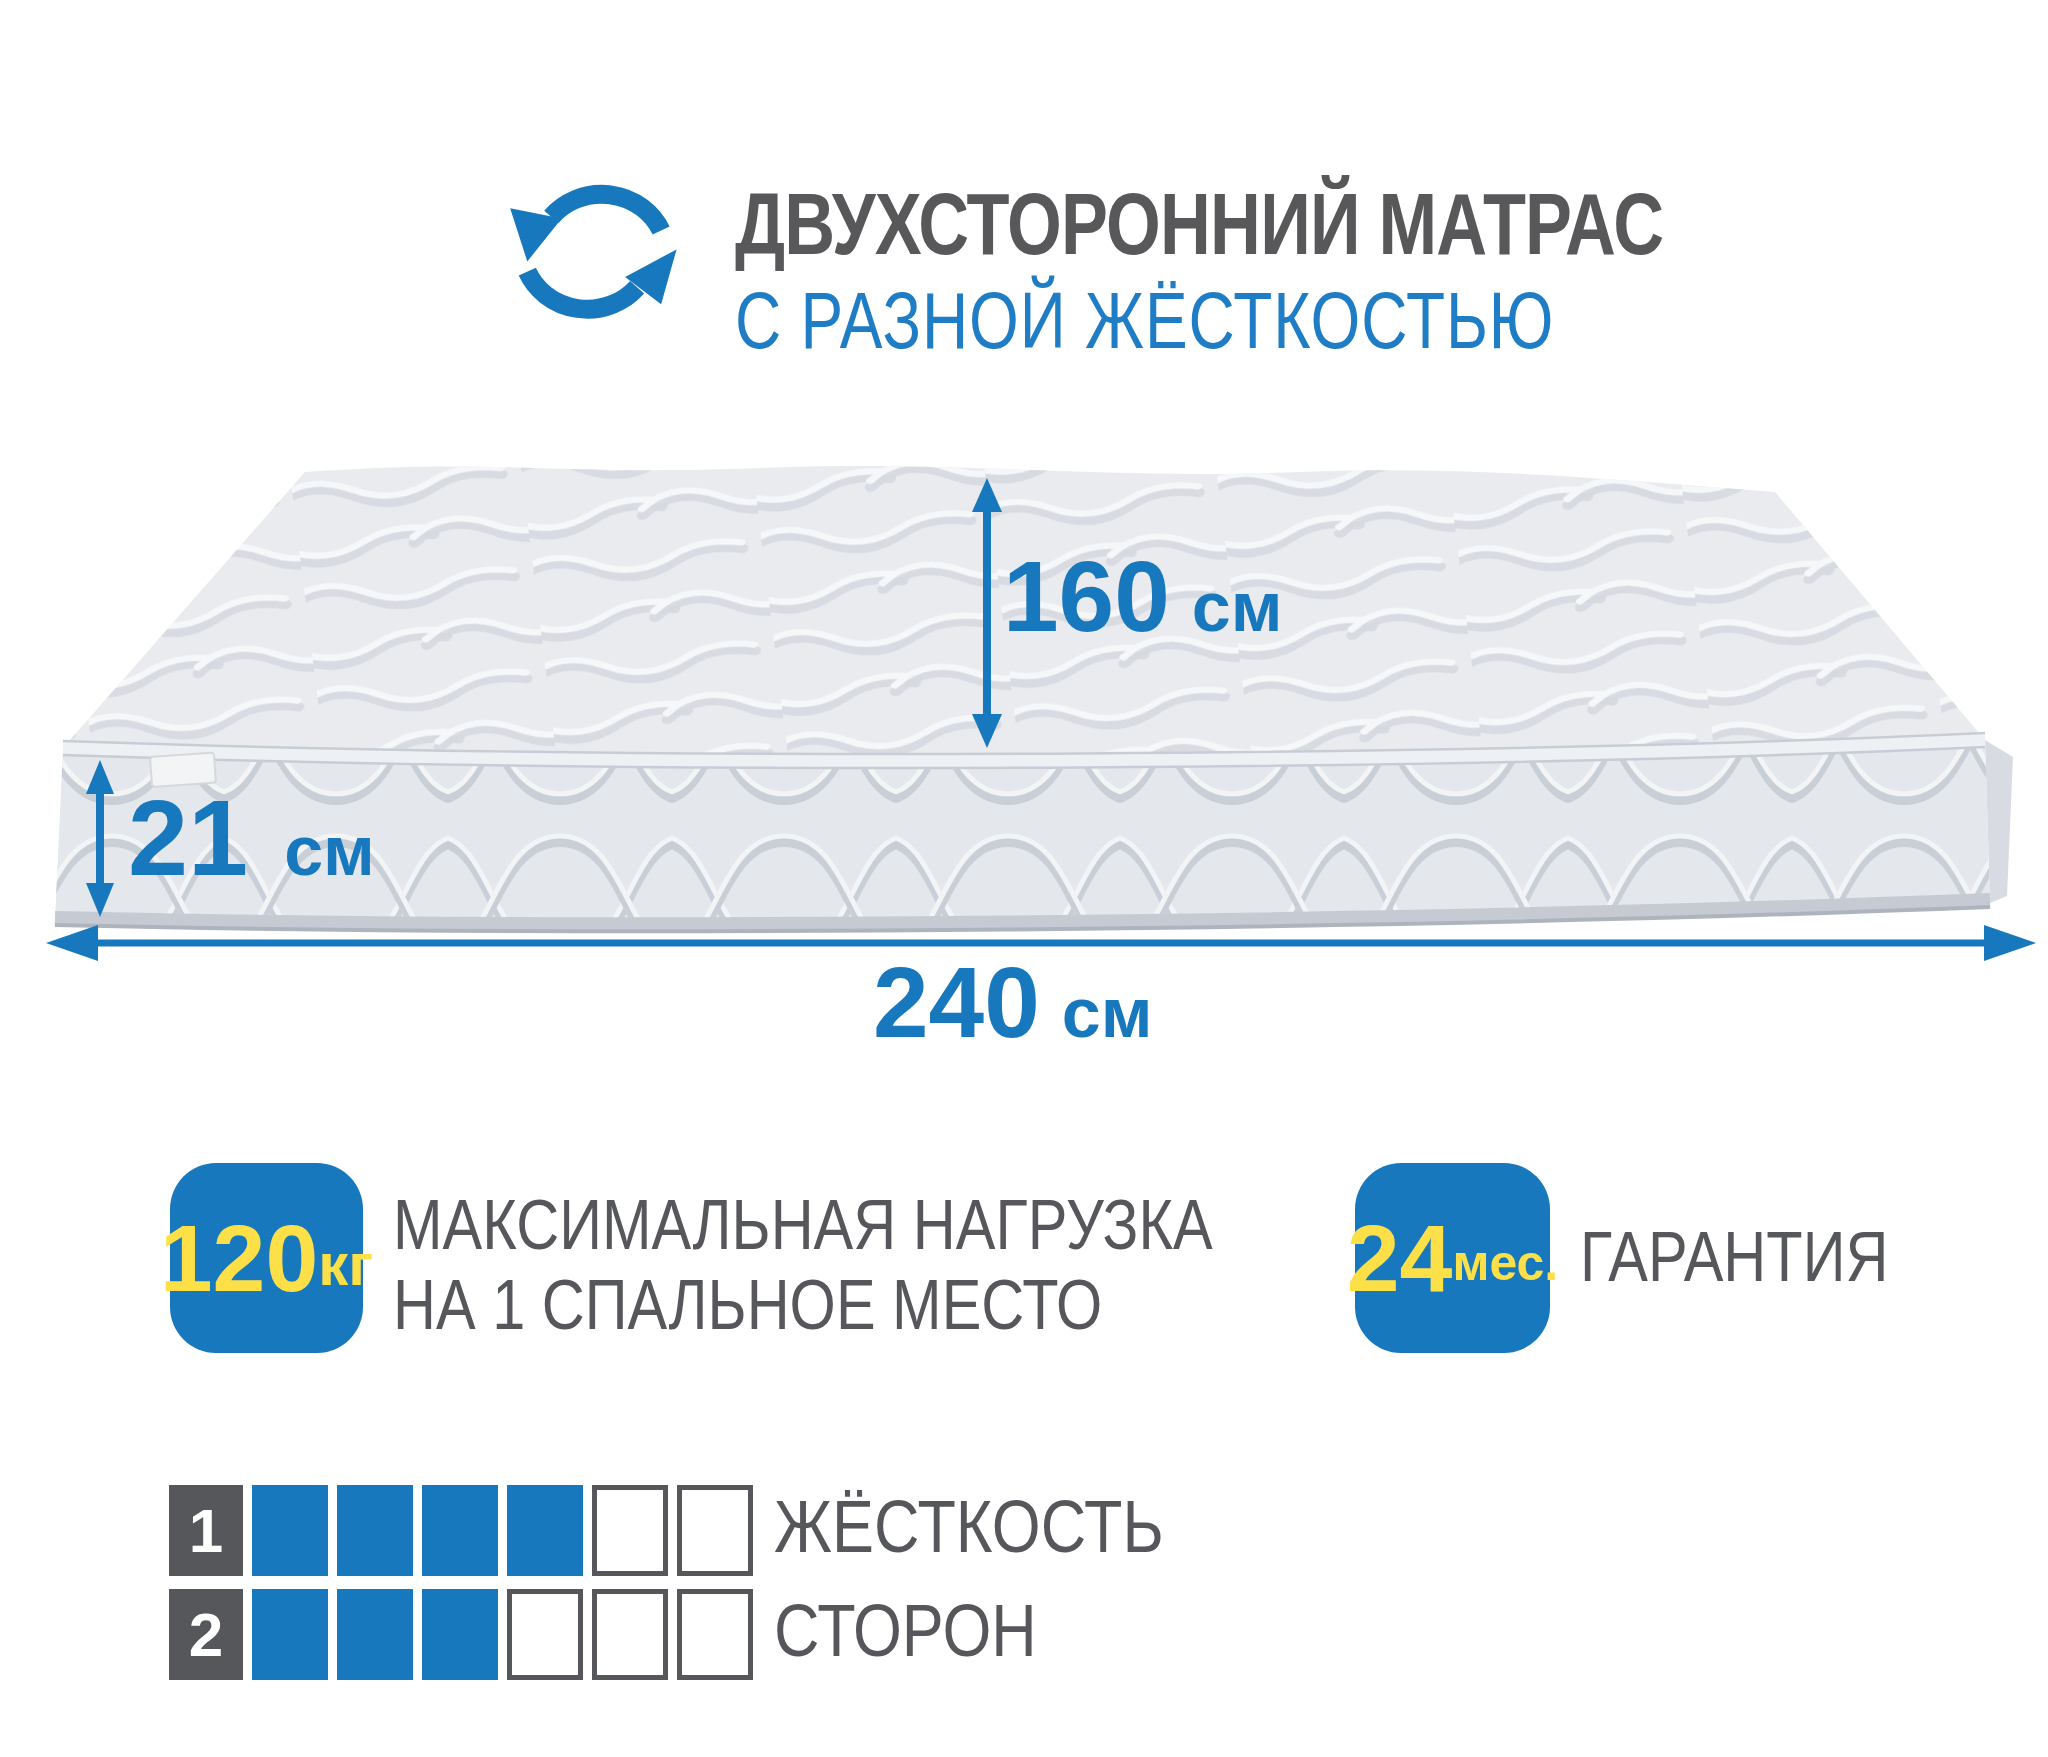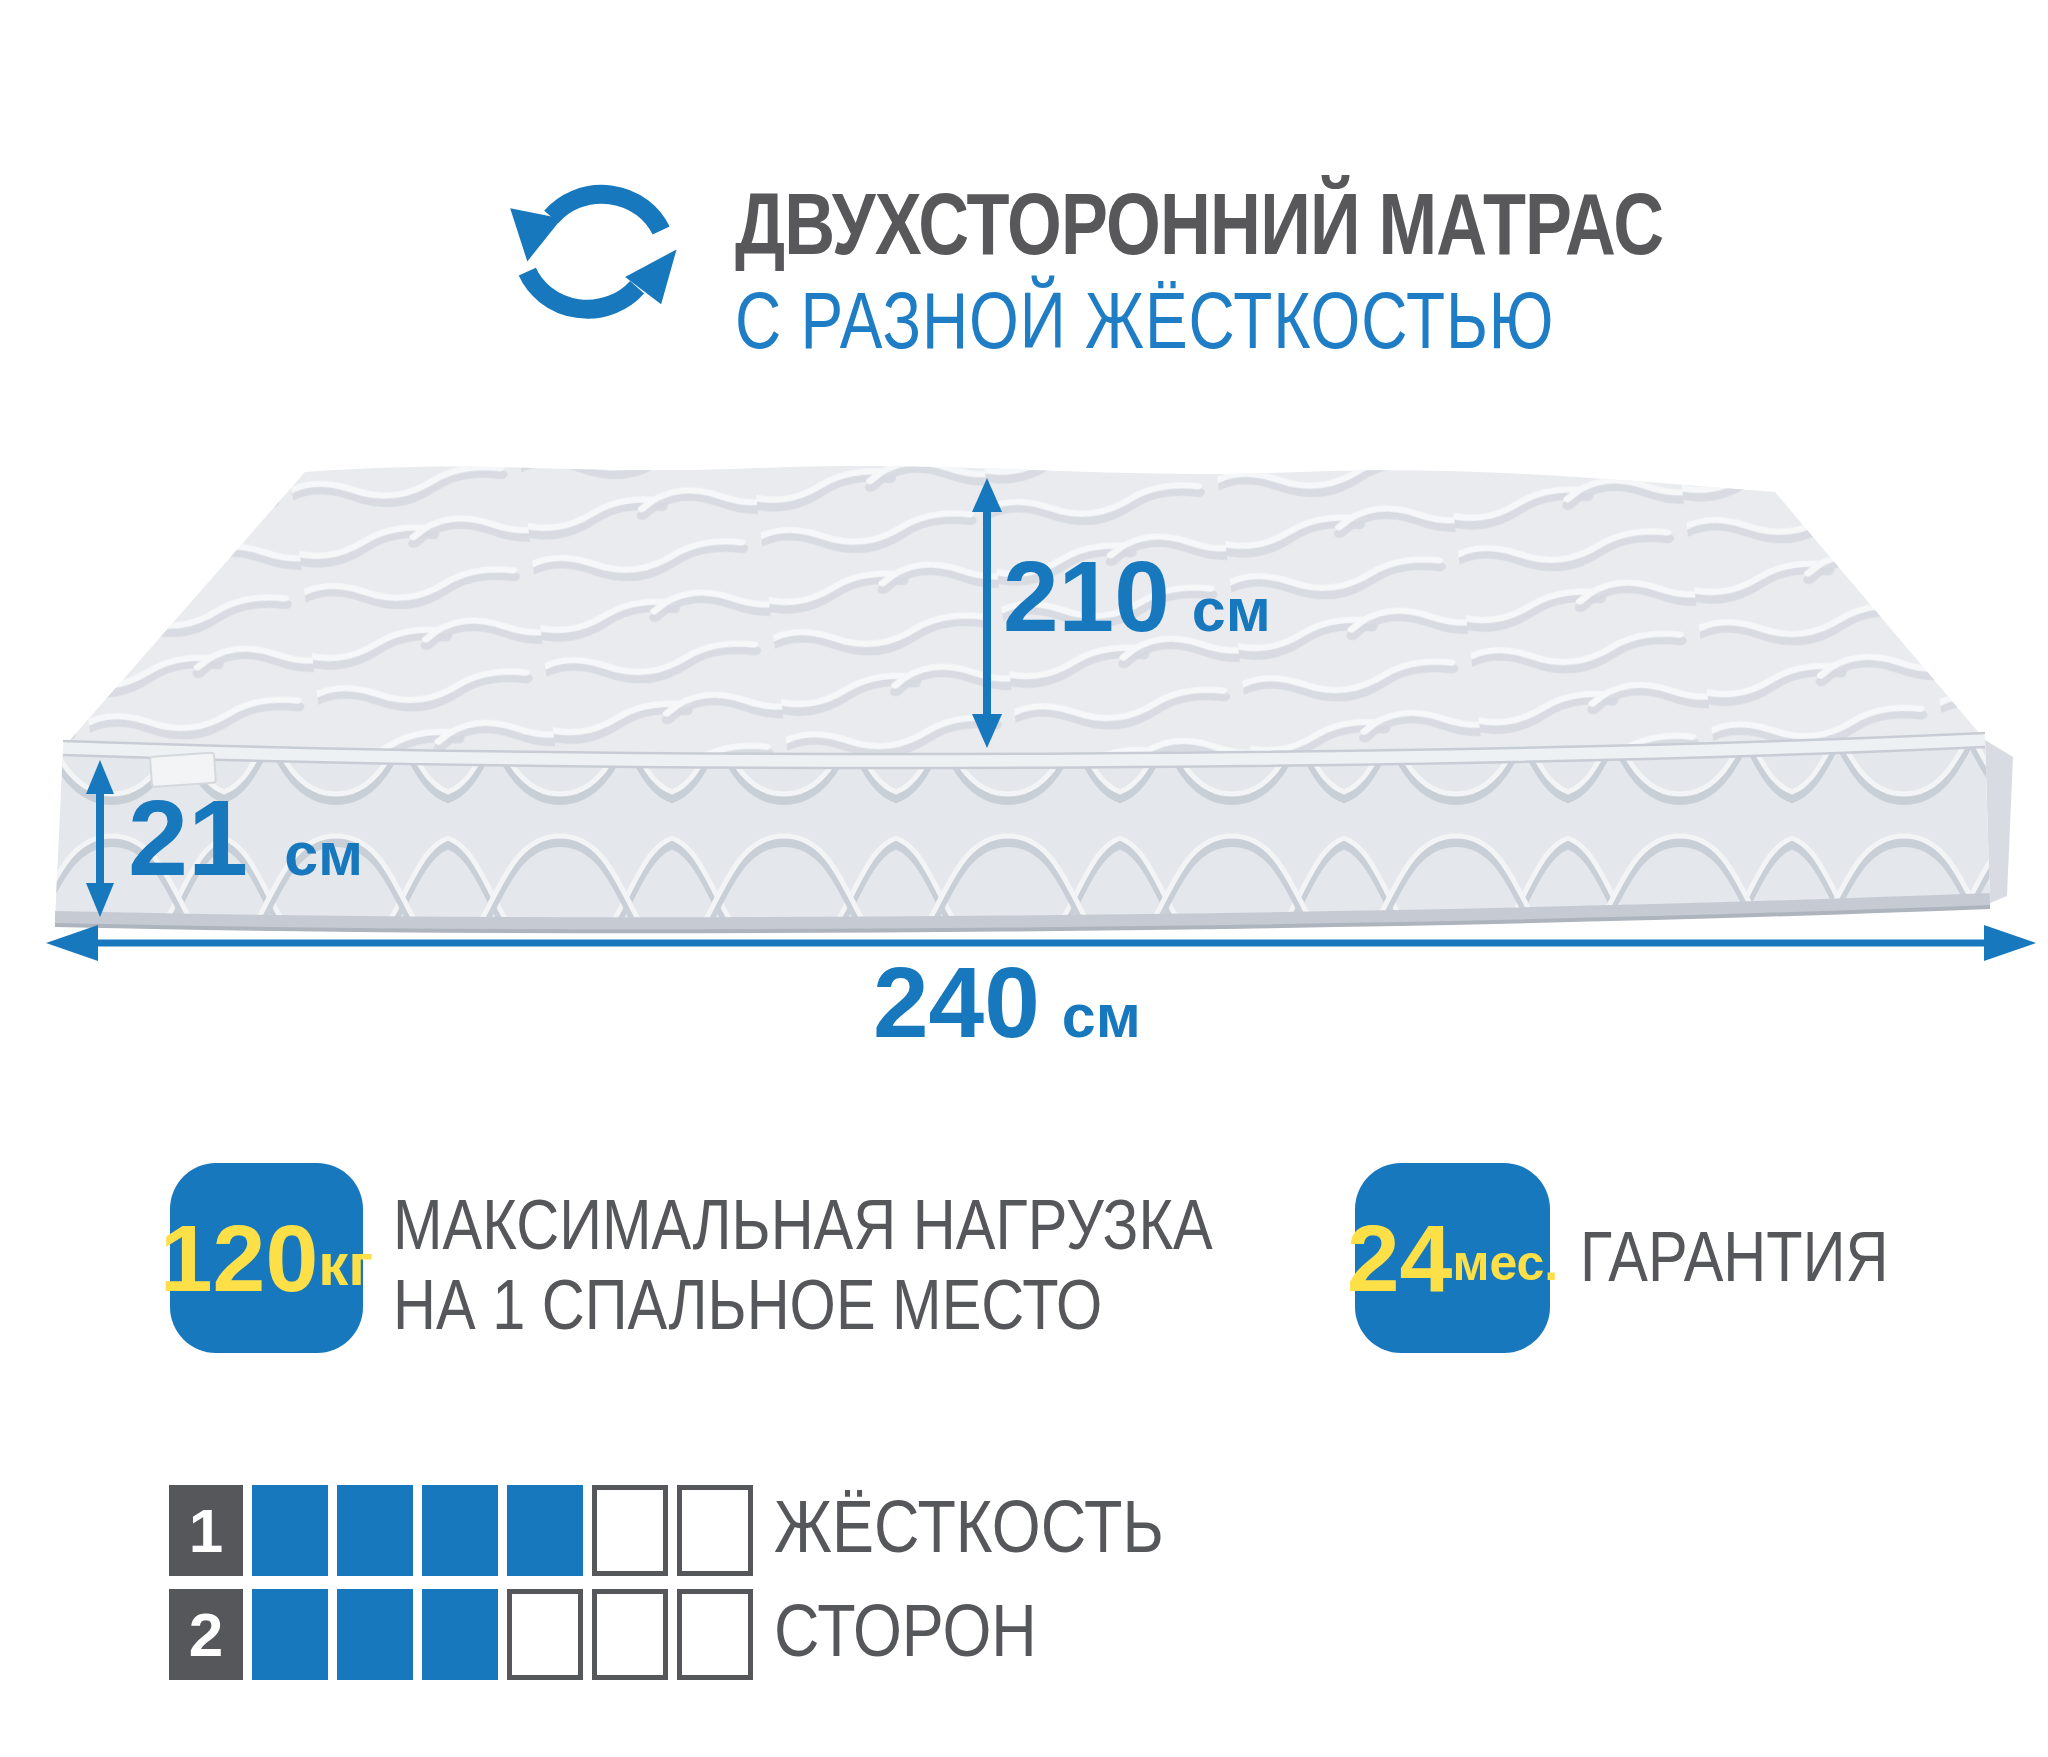--- a/index.html
+++ b/index.html
@@ -13,21 +13,21 @@
   .title1{left:735px;top:180px;font-size:88px;font-weight:bold;color:var(--dark-gray);
           transform:scaleX(.80);transform-origin:left top;white-space:nowrap;letter-spacing:-1px;line-height:1;}
   .title2{left:735px;top:281px;font-size:80px;font-weight:400;color:var(--title-blue);
           transform:scaleX(.80);transform-origin:left top;white-space:nowrap;letter-spacing:1px;line-height:1;}
   
   .dim{color:var(--accent);white-space:nowrap;line-height:1;}
   .dim .num{font-weight:bold;}
   .dim-w{left:1003px;top:546px;} .dim-w .num{font-size:100px;}
   .dim-h{left:128px;top:784px;}  .dim-h .num{font-size:108px;}
   .dim-l{left:873px;top:952px;}  .dim-l .num{font-size:100px;}
-  .dim .unit{font-size:61px;font-weight:bold;margin-left:22px;}
+  .dim .unit{font-size:70px;font-weight:bold;margin-left:22px;}
   .dim-h .unit{margin-left:36px;}
   
   .badge{width:193px;height:190px;border-radius:46px;background:var(--accent);color:#fde047;
          display:flex;flex-direction:row;align-items:center;justify-content:center;line-height:.95;}
   .badge .bval{font-size:95px;font-weight:bold;}
   .badge .bunit{font-size:60px;font-weight:bold;margin-top:12px;}
   .badge-load{left:170px;top:1163px;}
   .badge-war{left:1355px;top:1163px;width:195px;text-align:right;}
   .badge-war .bunit{font-size:50px;}
   .caption{font-size:70px;color:var(--caption-gray);transform:scaleX(.85);transform-origin:left top;
@@ -133,21 +133,21 @@
     </g>
     <g fill="var(--accent)" stroke="none">
       <polygon points="3,21 33,27 13,52"></polygon>
       <polygon points="100,45 70,61 91,77"></polygon>
     </g>
   </svg>
   <div class="abs title1">ДВУХСТОРОННИЙ МАТРАС</div>
   <div class="abs title2">С РАЗНОЙ ЖЁСТКОСТЬЮ</div>
 
   <div class="abs dim dim-w">
-    <span class="num">210</span><span class="unit">см</span>
+    <span class="num">160</span><span class="unit">см</span>
   </div>
   <div class="abs dim dim-h">
     <span class="num">21</span><span class="unit">см</span>
   </div>
   <div class="abs dim dim-l">
     <span class="num">240</span><span class="unit">см</span>
   </div>
 
   <div class="abs badge badge-load">
     <div class="bval">120</div>

